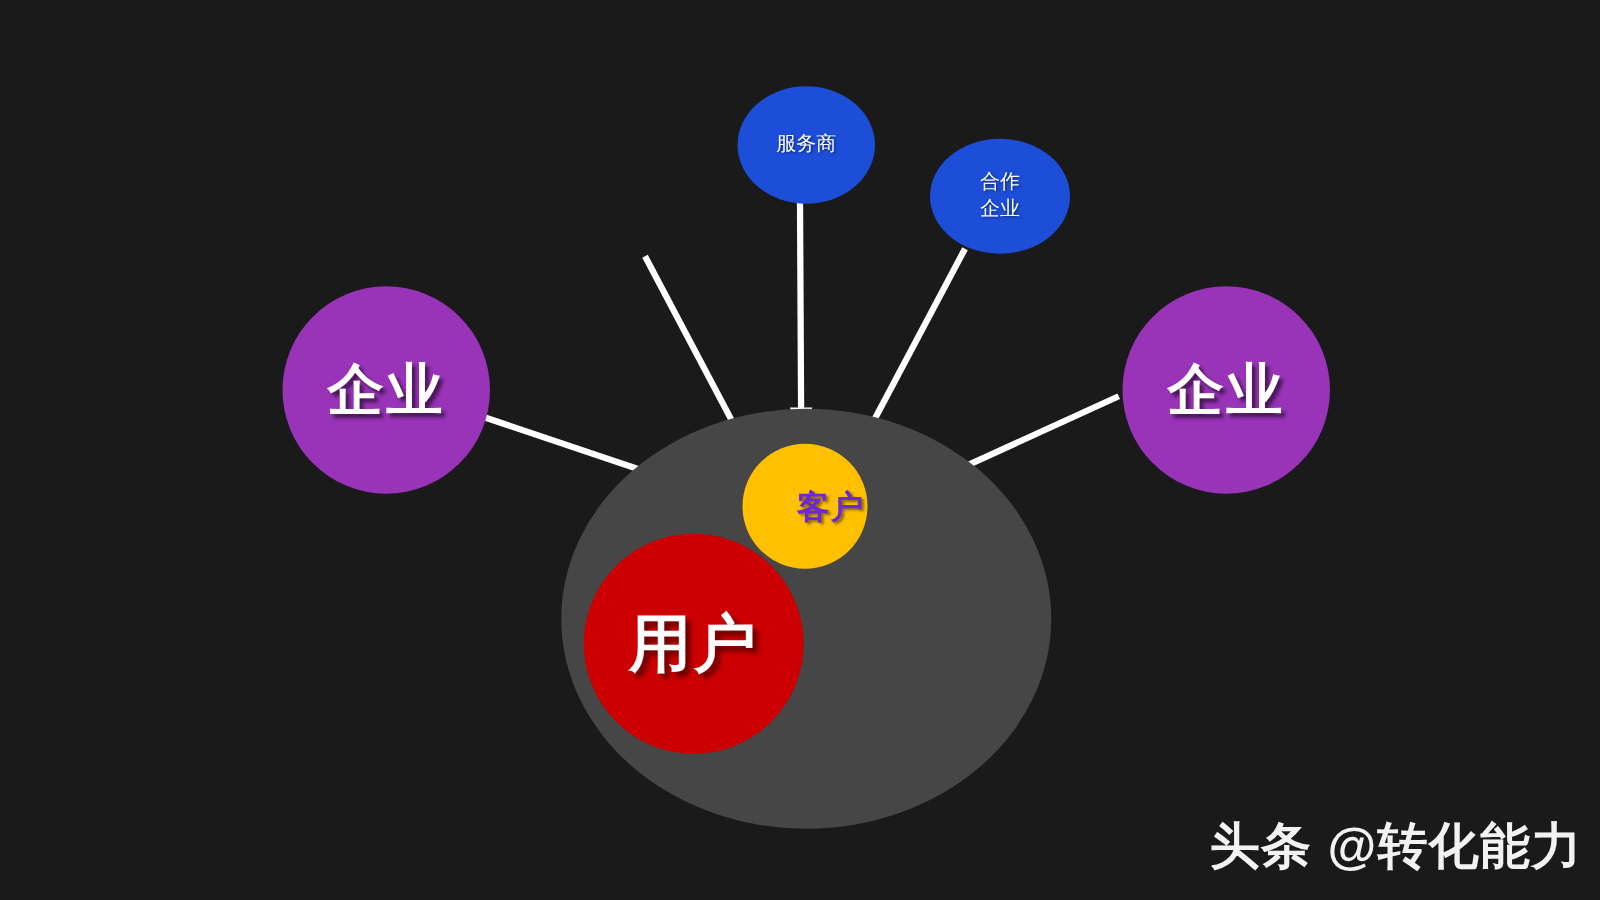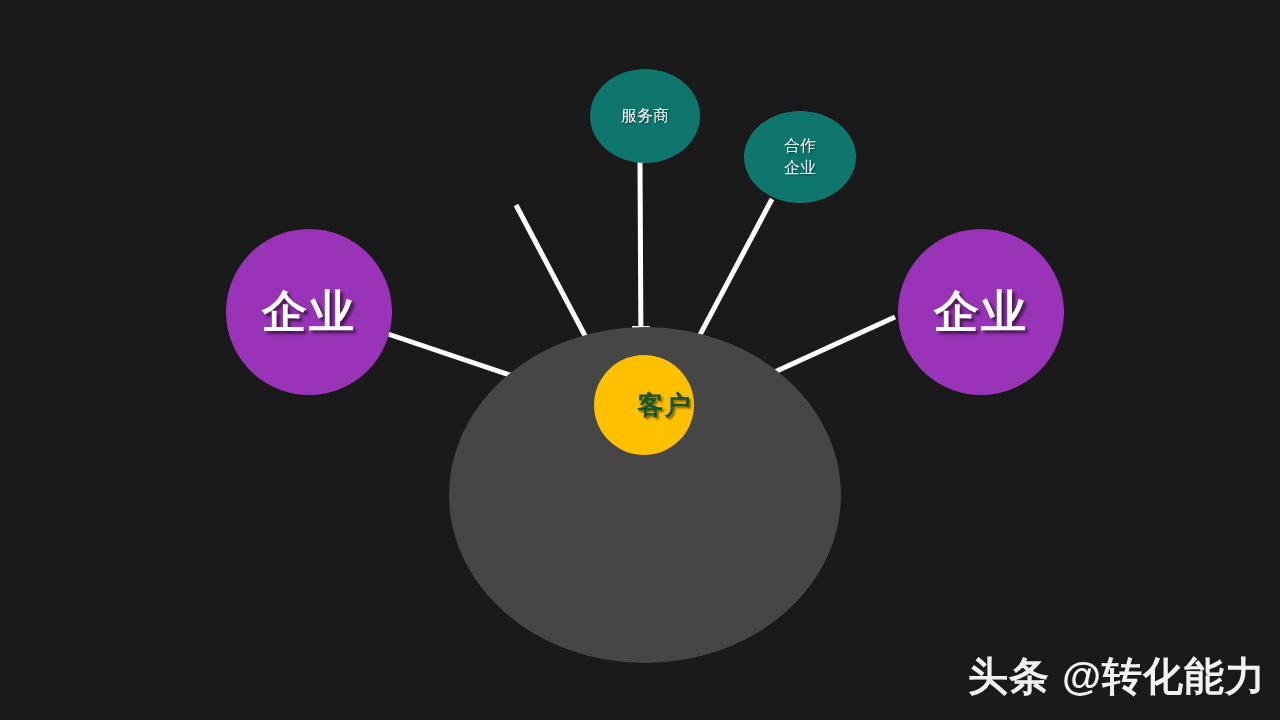--- a/index.html
+++ b/index.html
@@ -54,21 +54,21 @@
     color: #ffffff;
     font-size: 45px;
     font-weight: bold;
     letter-spacing: 2px;
     text-shadow: 3px 3px 3px rgba(0,0,0,0.55);
     line-height: 1.1;
   }
   
   .small-node {
     border-radius: 50%;
-    background: #0f766e;
+    background: #1d4ed8;
     font-family: Liberation Serif, serif;
   }
   .sn-supplier { left: 437px; top: 117px;  width: 112px; height: 92px; }
   .sn-service  { left: 590px; top: 69px;   width: 110px; height: 94px; }
   .sn-partner  { left: 744px; top: 111px;  width: 112px; height: 92px; }
   .small-label {
     color: #ffffff;
     font-size: 16px;
     font-weight: normal;
     line-height: 1.35;
@@ -77,21 +77,21 @@
   
   .customer {
     left: 594px;
     top: 355px;
     width: 100px;
     height: 100px;
     border-radius: 50%;
     background: #ffc000;
   }
   .customer-label {
-    color: #14532d;
+    color: #6d28d9;
     font-size: 26px;
     font-weight: bold;
     letter-spacing: 1px;
     text-shadow: 2px 2px 2px rgba(0,0,0,0.45);
     margin-left: 41px;
   }
   
   .red-circle {
     width: 176px;
     height: 176px;
@@ -143,20 +143,23 @@
         <polygon points="590,402 562.4873671223339,402.23458929807015 568.230113139091,385.1752555424095" fill="#ffffff"></polygon>
       </g>
       <g>
         <line x1="895" y1="317" x2="718.194526292565" y2="397.69583158954725" stroke="#ffffff" stroke-width="5" stroke-linecap="butt"></line>
         <polygon points="700,406 719.9160083956307,387.0170442347572 727.3897599650383,403.3921178980657" fill="#ffffff"></polygon>
       </g>
     </svg>
 
   <div class="node gray-hub"></div>
 
+  <div class="node red-circle red-left">
+    <span class="red-label">用户</span>
+  </div>
 
   <div class="node customer">
     <span class="customer-label">客户</span>
   </div>
 
   <div class="node ent-circle ent-left">
     <span class="ent-label">企业</span>
   </div>
   <div class="node ent-circle ent-right">
     <span class="ent-label">企业</span>

